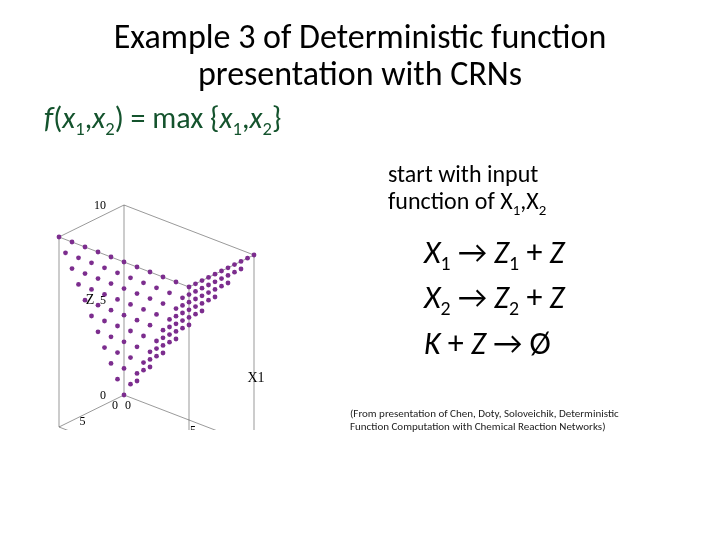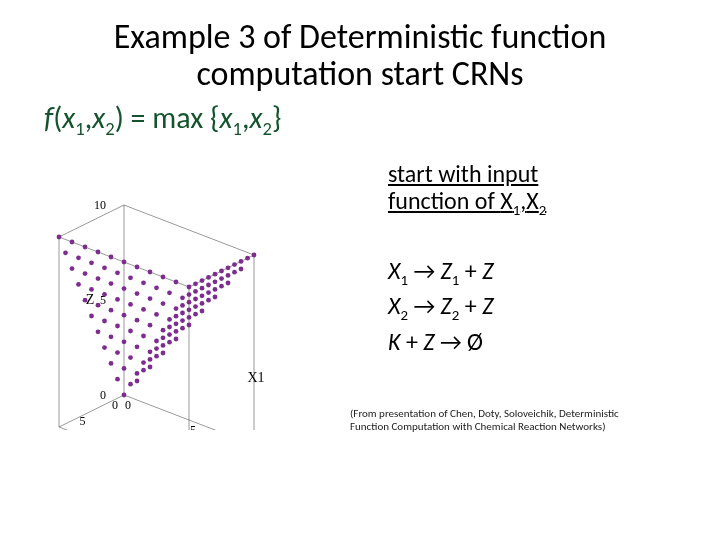--- a/index.html
+++ b/index.html
@@ -44,47 +44,47 @@
     height: 280px;
     flex: 0 0 auto;
   }
   .right {
     flex: 1;
     padding-top: 10px;
   }
   .right .lead {
     font-size: 24px;
     line-height: 1.15;
-    margin-bottom: 36px;
-    text-decoration: underline;
+    margin-bottom: 13px;
   }
   .right .rxns {
-    font-size: 24px;
+    font-size: 32px;
     line-height: 1.3;
+    margin-left: 36px;
   }
   .rxns .it { font-style: italic; }
   .footer {
     position: absolute;
     right: 30px;
     bottom: 7px;
     width: 340px;
     font-size: 11px;
     line-height: 1.2;
     text-align: left;
     color: #222;
   }
 </style>
 </head>
 <body>
 
 <div class="slide">
 
   <h1 class="title">
     <span>Example 3 of Deterministic function</span><br>
-    <span>computation start CRNs</span>
+    <span>presentation with CRNs</span>
   </h1>
 
   <div class="formula">
     <span class="it">f</span><span>(</span><span class="it">x</span><sub>1</sub><span>,</span><span class="it">x</span><sub>2</sub><span>)</span><span> = max {</span><span class="it">x</span><sub>1</sub><span>,</span><span class="it">x</span><sub>2</sub><span>}</span>
   </div>
 
   <div class="body">
     <div class="chart-box">
       <svg viewBox="0 0 330 280" width="330" height="280">
           <line x1="90" y1="245" x2="220" y2="295" stroke="#555" stroke-width="0.6"></line>

